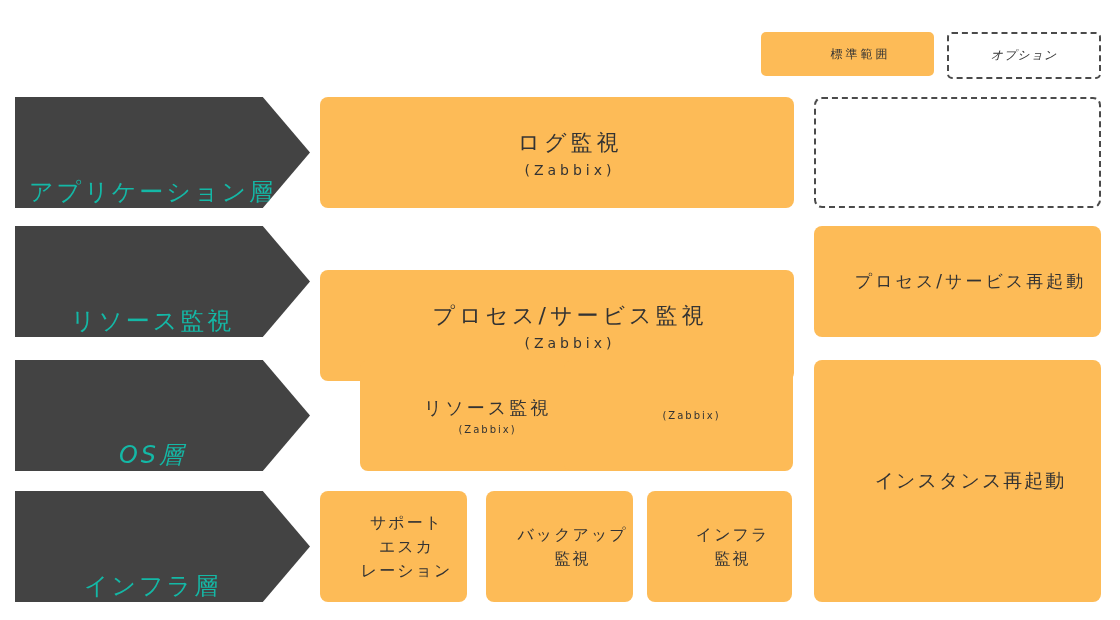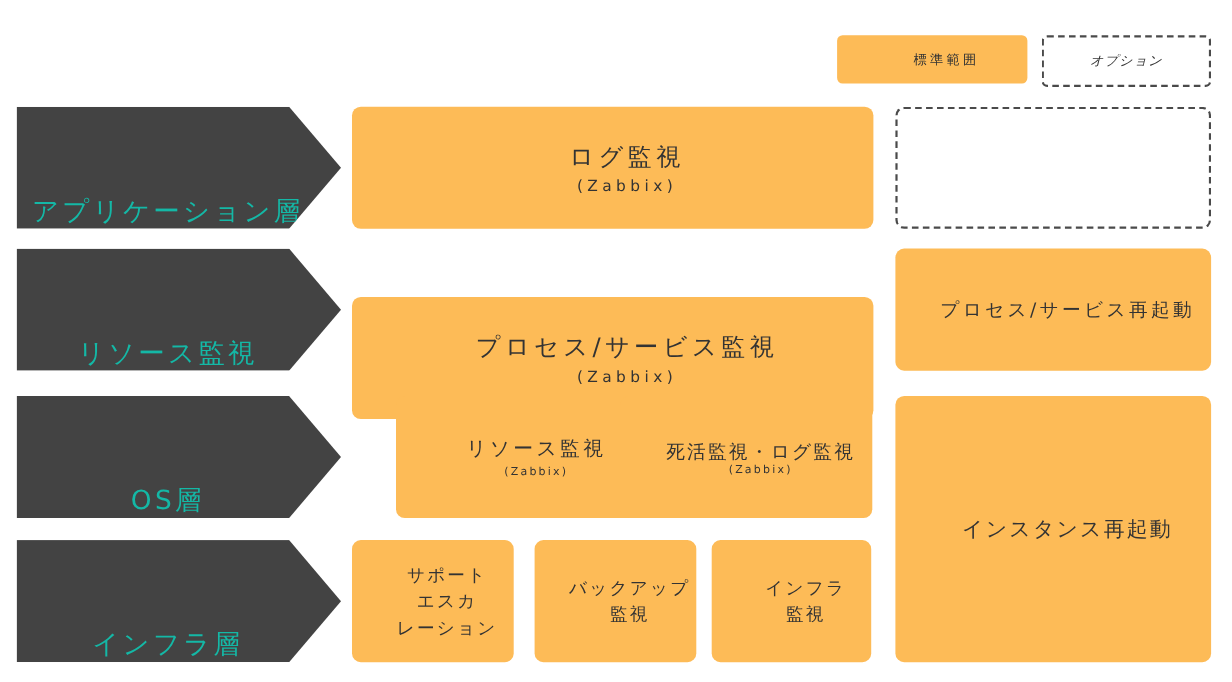--- a/index.html
+++ b/index.html
@@ -30,21 +30,21 @@
 <div class="abs opt" style="left:947px;top:32px;width:154px;height:47px;border-radius:5px;">
   <span class="legend-text" style="letter-spacing:1px;">オプション</span>
 </div>
 
 <div class="abs layer" style="left:15px;top:97px;width:295px;height:111px;">
   <span>アプリケーション層</span>
 </div>
 <div class="abs layer" style="left:15px;top:226px;width:295px;height:111px;">
   <span>リソース監視</span>
 </div>
-<div class="abs layer" style="left:15px;top:360px;width:295px;height:111px;">
+<div class="abs layer" style="left:15px;top:360px;width:295px;height:111px;font-style:italic;">
   <span>OS層</span>
 </div>
 <div class="abs layer" style="left:15px;top:491px;width:295px;height:111px;">
   <span>インフラ層</span>
 </div>
 
 <div class="abs std" style="left:320px;top:97px;width:474px;height:111px;">
   <div class="t-big">ログ監視</div>
   <div class="t-sub">(Zabbix)</div>
 </div>
@@ -57,21 +57,20 @@
 </div>
 <div class="abs std" style="left:814px;top:226px;width:287px;height:111px;">
   <div class="t-mid" style="font-size:17px;">プロセス/サービス再起動</div>
 </div>
 
 <div class="abs std" style="left:320px;top:360px;width:229px;height:111px;margin-left:40px;">
   <div class="t-mid">リソース監視</div>
   <div class="t-tiny" style="margin-top:4px;">(Zabbix)</div>
 </div>
 <div class="abs std" style="left:564px;top:360px;width:229px;height:111px;">
-  <div class="t-mid" style="font-size:17px;letter-spacing:2px;">死活監視・ログ監視</div>
   <div class="t-tiny">(Zabbix)</div>
 </div>
 
 <div class="abs std" style="left:814px;top:360px;width:287px;height:242px;">
   <div class="t-mid" style="font-size:19px;letter-spacing:2px;">インスタンス再起動</div>
 </div>
 
 <div class="abs std" style="left:320px;top:491px;width:147px;height:111px;">
   <div class="t-multi">サポート
 エスカ

